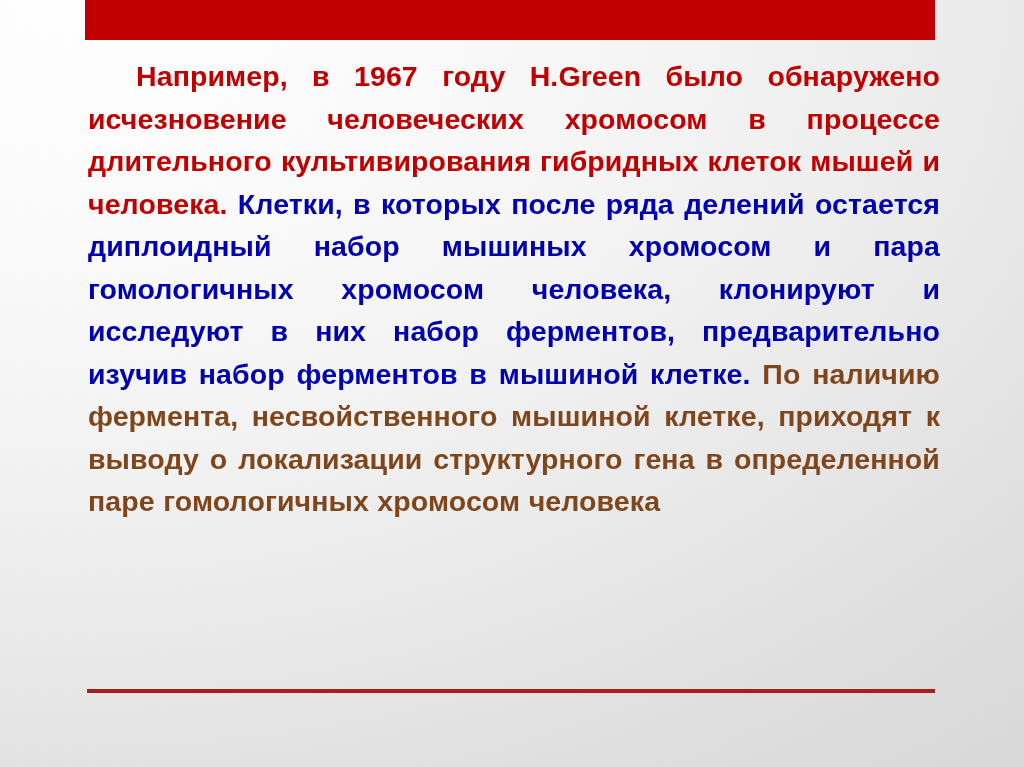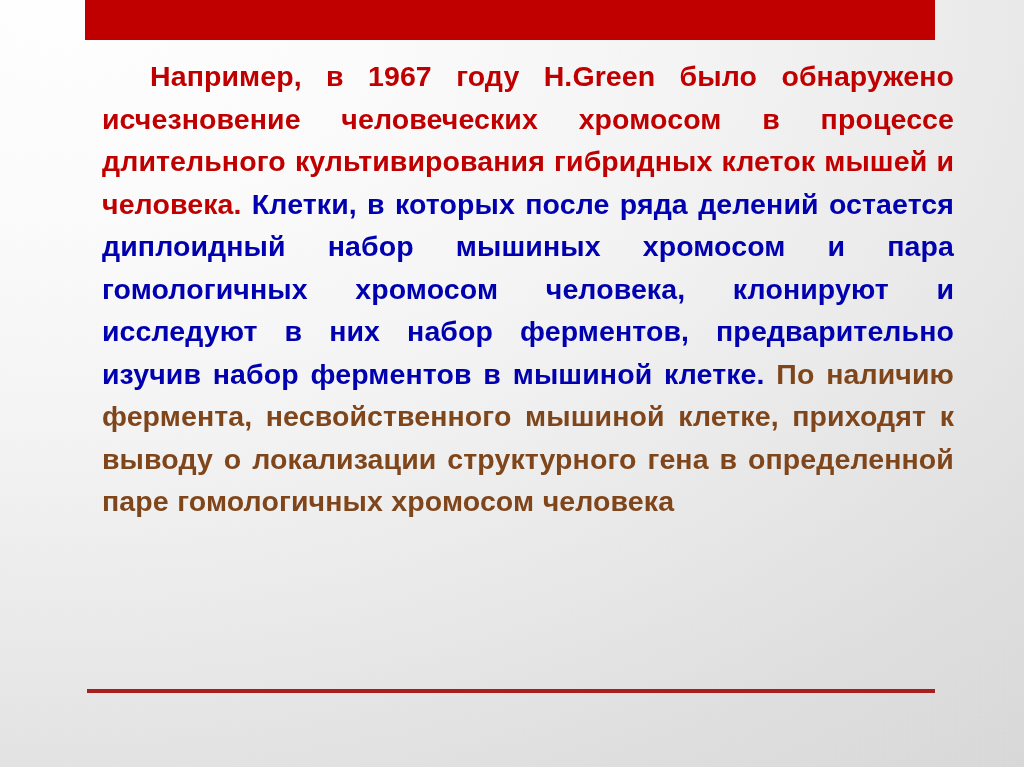--- a/index.html
+++ b/index.html
@@ -54,21 +54,21 @@
     position: absolute;
     left: 85px;
     top: 0;
     width: 850px;
     height: 40px;
     background: #c00000;
   }
 
   #body-text {
     position: absolute;
-    left: 102px;
+    left: 88px;
     top: 55px;
     width: 852px;
     text-align: justify;
     text-align-last: left;
     font-size: 28.5px;
     font-weight: bold;
     line-height: 42.5px;
     letter-spacing: 0.1px;
     word-spacing: 0.5px;
   }

